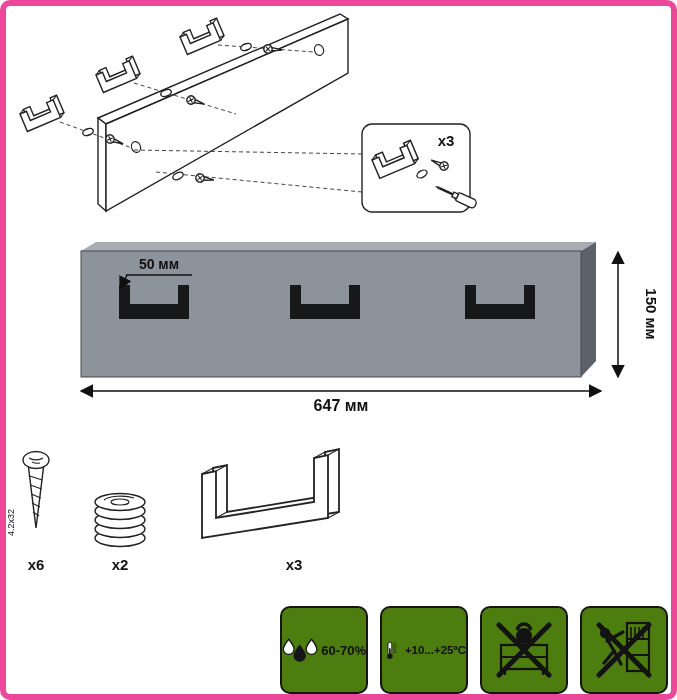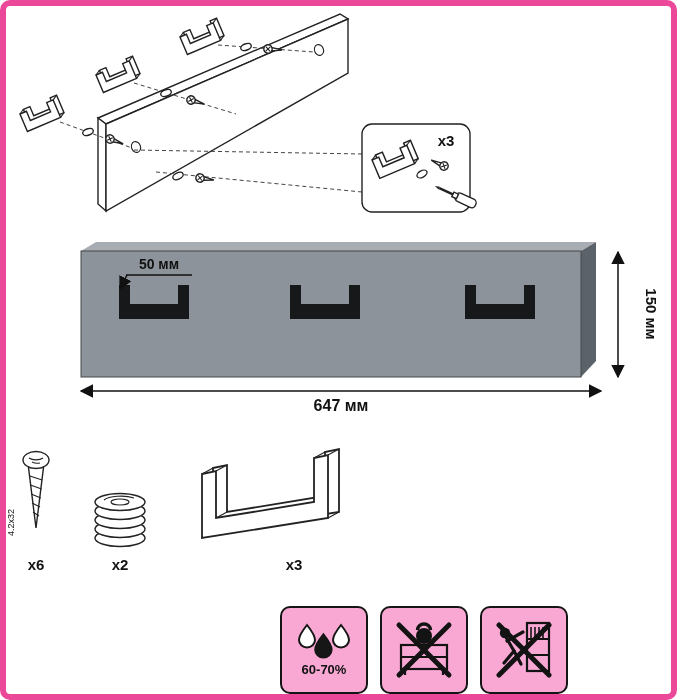--- a/index.html
+++ b/index.html
@@ -13,23 +13,23 @@
   #front{top:233px;}
   #hardware{top:438px;}
   svg text{font-family:"Liberation Sans",sans-serif;fill:#111;}
   .b{font-weight:700;}
   .wire{fill:#fff;stroke:#222;stroke-width:1.4;}
   .ln{stroke:#222;stroke-width:1.1;fill:none;}
   .dash{stroke:#444;stroke-width:1;stroke-dasharray:4 3;fill:none;}
   .dim{stroke:#111;stroke-width:1.5;fill:none;}
   .care-row{position:absolute;left:274px;top:600px;display:flex;gap:12px;}
   .care-box{
-    width:88px;height:88px;box-sizing:border-box;background:#f9a8d4;
+    width:88px;height:88px;box-sizing:border-box;background:#4d7c0f;
     border:2.5px solid #151515;border-radius:10px;
-    display:flex;flex-direction:column;align-items:center;justify-content:center;gap:3px;
+    display:flex;align-items:center;justify-content:center;gap:3px;
   }
   .care-label{font-weight:700;font-size:13px;white-space:nowrap;}
   .care-label.small{font-size:11.5px;}
   .dropO{fill:#fff;stroke:#161616;stroke-width:2;}
   .dropF{fill:#161616;stroke:#161616;stroke-width:1.5;}
   .ico{stroke:#131313;}
 </style>
 </head>
 <body>
 
@@ -185,20 +185,33 @@
         <defs>
             <path id="drop" d="M8 1 C8 1 0 11 0 16 a8 7.5 0 0 0 16 0 C16 11 8 1 8 1 Z"></path>
           </defs>
         <use href="#drop" class="dropO" transform="translate(2,1)"></use>
         <use href="#drop" class="dropO" transform="translate(36,1)"></use>
         <use href="#drop" class="dropF" transform="translate(18,10) scale(1.05)"></use>
       </svg>
       <div class="care-label">60-70%</div>
     </div>
 
+    <div class="care-box">
+      <svg width="48" height="42" viewBox="0 0 48 42">
+        <rect x="14.5" y="2" width="9" height="31" rx="4.5" fill="#fff" class="ico" stroke-width="2"></rect>
+        <rect x="17" y="17" width="4" height="15" fill="#131313"></rect>
+        <circle cx="19" cy="36" r="6.5" fill="#131313"></circle>
+        <line x1="27.5" y1="5" x2="34.5" y2="5" class="ico" stroke-width="1.6"></line>
+        <line x1="27.5" y1="10.5" x2="34.5" y2="10.5" class="ico" stroke-width="1.6"></line>
+        <line x1="27.5" y1="16" x2="34.5" y2="16" class="ico" stroke-width="1.6"></line>
+        <line x1="27.5" y1="21.5" x2="34.5" y2="21.5" class="ico" stroke-width="1.6"></line>
+        <line x1="27.5" y1="27" x2="34.5" y2="27" class="ico" stroke-width="1.6"></line>
+      </svg>
+      <div class="care-label small">+10...+25ºC</div>
+    </div>
 
     <div class="care-box">
       <svg width="64" height="64" viewBox="0 0 64 64">
         <rect x="9" y="27" width="46" height="24" fill="none" class="ico" stroke-width="2.2"></rect>
         <line x1="9" y1="39" x2="55" y2="39" class="ico" stroke-width="2.2"></line>
         <line x1="13" y1="51" x2="13" y2="57" class="ico" stroke-width="2.2"></line>
         <line x1="51" y1="51" x2="51" y2="57" class="ico" stroke-width="2.2"></line>
         <path d="M25.5,12 a6.5 6 0 0 1 13,0" fill="none" class="ico" stroke-width="3.5"></path>
         <circle cx="32" cy="18" r="8" fill="#131313"></circle>
         <line x1="7" y1="7" x2="57" y2="57" class="ico" stroke-width="5" stroke-linecap="round"></line>

